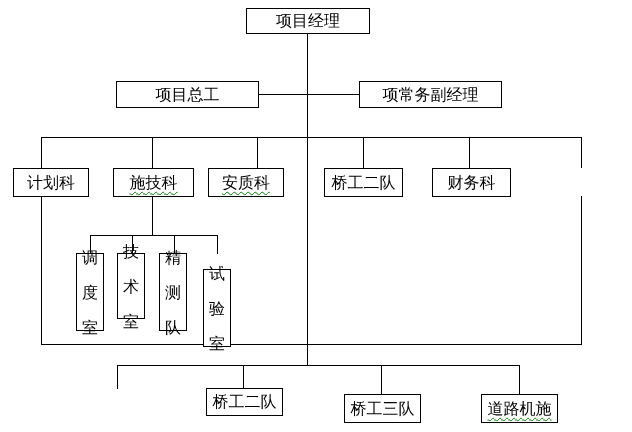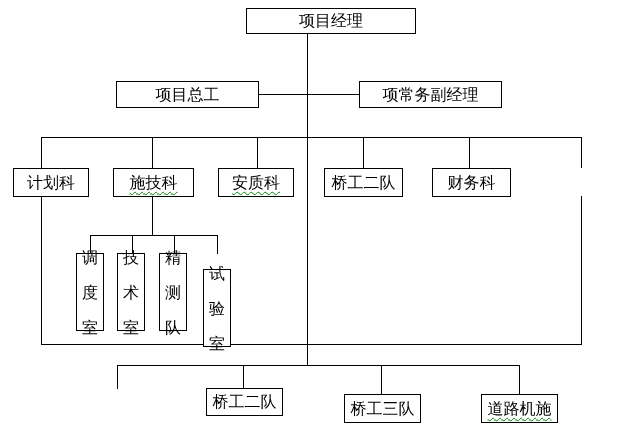--- a/index.html
+++ b/index.html
@@ -68,51 +68,51 @@
   <div class="vline" style="left:217px;top:235px;height:19px"></div>
 
   <div class="hline" style="left:41px;top:344px;width:541px"></div>
 
   <div class="hline" style="left:117px;top:365px;width:403px"></div>
   <div class="vline" style="left:117px;top:365px;height:24px"></div>
   <div class="vline" style="left:243px;top:365px;height:24px"></div>
   <div class="vline" style="left:381px;top:365px;height:30px"></div>
   <div class="vline" style="left:519px;top:365px;height:30px"></div>
 
-  <div class="box" style="left:246px;top:8px;width:170px;height:26px">
+  <div class="box" style="left:246px;top:8px;width:124px;height:26px">
     <span>项目经理</span>
   </div>
 
   <div class="box" style="left:116px;top:81px;width:143px;height:27px">
     <span>项目总工</span>
   </div>
   <div class="box" style="left:359px;top:81px;width:143px;height:27px">
     <span>项常务副经理</span>
   </div>
 
   <div class="box" style="left:13px;top:168px;width:76px;height:29px">
     <span>计划科</span>
   </div>
   <div class="box" style="left:113px;top:168px;width:81px;height:29px">
     <span class="squiggle">施技科</span>
   </div>
-  <div class="box" style="left:218px;top:168px;width:76px;height:29px">
+  <div class="box" style="left:208px;top:168px;width:76px;height:29px">
     <span class="squiggle">安质科</span>
   </div>
   <div class="box" style="left:324px;top:168px;width:79px;height:29px">
     <span>桥工二队</span>
   </div>
   <div class="box" style="left:432px;top:168px;width:79px;height:29px">
     <span>财务科</span>
   </div>
 
   <div class="box vert" style="left:76px;top:253px;width:28px;height:78px">
     <span>调度室</span>
   </div>
-  <div class="box vert" style="left:117px;top:253px;width:28px;height:78px">
+  <div class="box vert" style="left:117px;top:253px;width:28px;height:66px">
     <span>技术室</span>
   </div>
   <div class="box vert" style="left:159px;top:253px;width:28px;height:78px">
     <span>精测队</span>
   </div>
   <div class="box vert" style="left:203px;top:269px;width:28px;height:78px">
     <span>试验室</span>
   </div>
 
   <div class="box" style="left:206px;top:388px;width:77px;height:28px">

